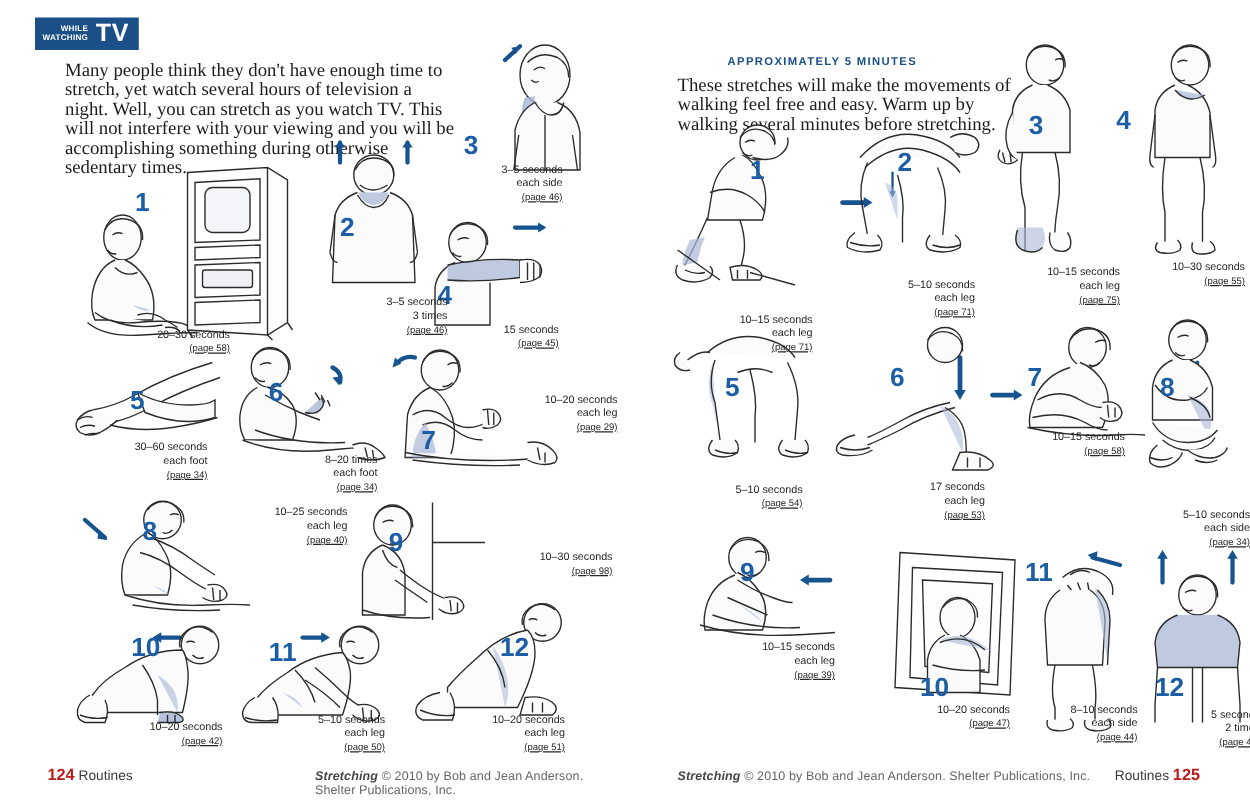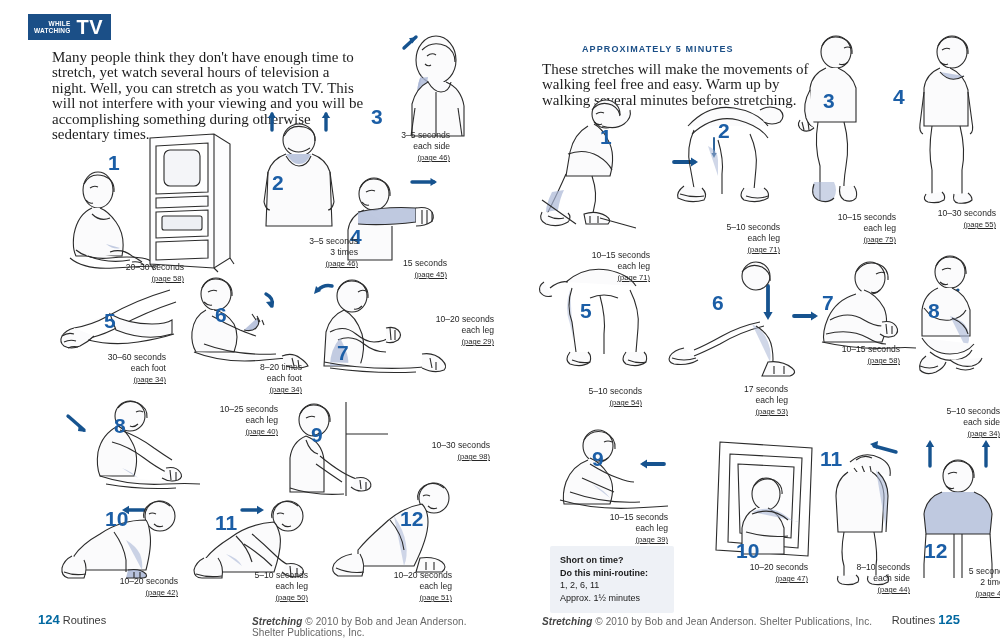--- a/index.html
+++ b/index.html
@@ -43,21 +43,21 @@
   .fig{position:absolute;}
   .fig svg{display:block;overflow:visible;}
 
   
   .minibox{position:absolute;background:#eef1f6;border-radius:2px;
     padding:8px 10px 9px 10px;font-size:9px;line-height:12.6px;color:#1a1a1a;}
   .minibox .b{font-weight:bold;}
 
   
   .folio{position:absolute;font-size:11px;color:#3a3a3a;}
-  .folio .n{font-weight:bold;font-size:13px;color:#0369a1;text-align:right;}
+  .folio .n{font-weight:bold;font-size:13px;color:#b91c1c;text-align:right;}
   .credit{position:absolute;font-size:10px;color:#666;letter-spacing:.1px;}
   .credit .t{font-weight:bold;font-style:italic;color:#444;}
 </style>
 </head>
 <body>
 
 <div class="spread">
 
   <div class="page page-left">
 
@@ -685,26 +685,20 @@
       <div>each side</div>
       <div class="pg">(page 44)</div>
     </div>
 
     <div class="cap" style="left:396px;top:566px;width:112px;">
       <div>5 seconds</div>
       <div>2 times</div>
       <div class="pg">(page 46)</div>
     </div>
 
-    <div class="minibox" style="left:50px;top:546px;width:104px;">
-      <div class="b">Short on time?</div>
-      <div class="b">Do this mini-routine:</div>
-      <div>1, 2, 6, 11</div>
-      <div>Approx. 1½ minutes</div>
-    </div>
 
     <div class="credit" style="left:42px;top:616px;">
       <span class="t">Stretching</span>
       <span>© 2010 by Bob and Jean Anderson. Shelter Publications, Inc.</span>
     </div>
     <div class="folio" style="right:40px;top:612px;">
       <span>Routines</span>
       <span class="n">125</span>
     </div>
   </div>

